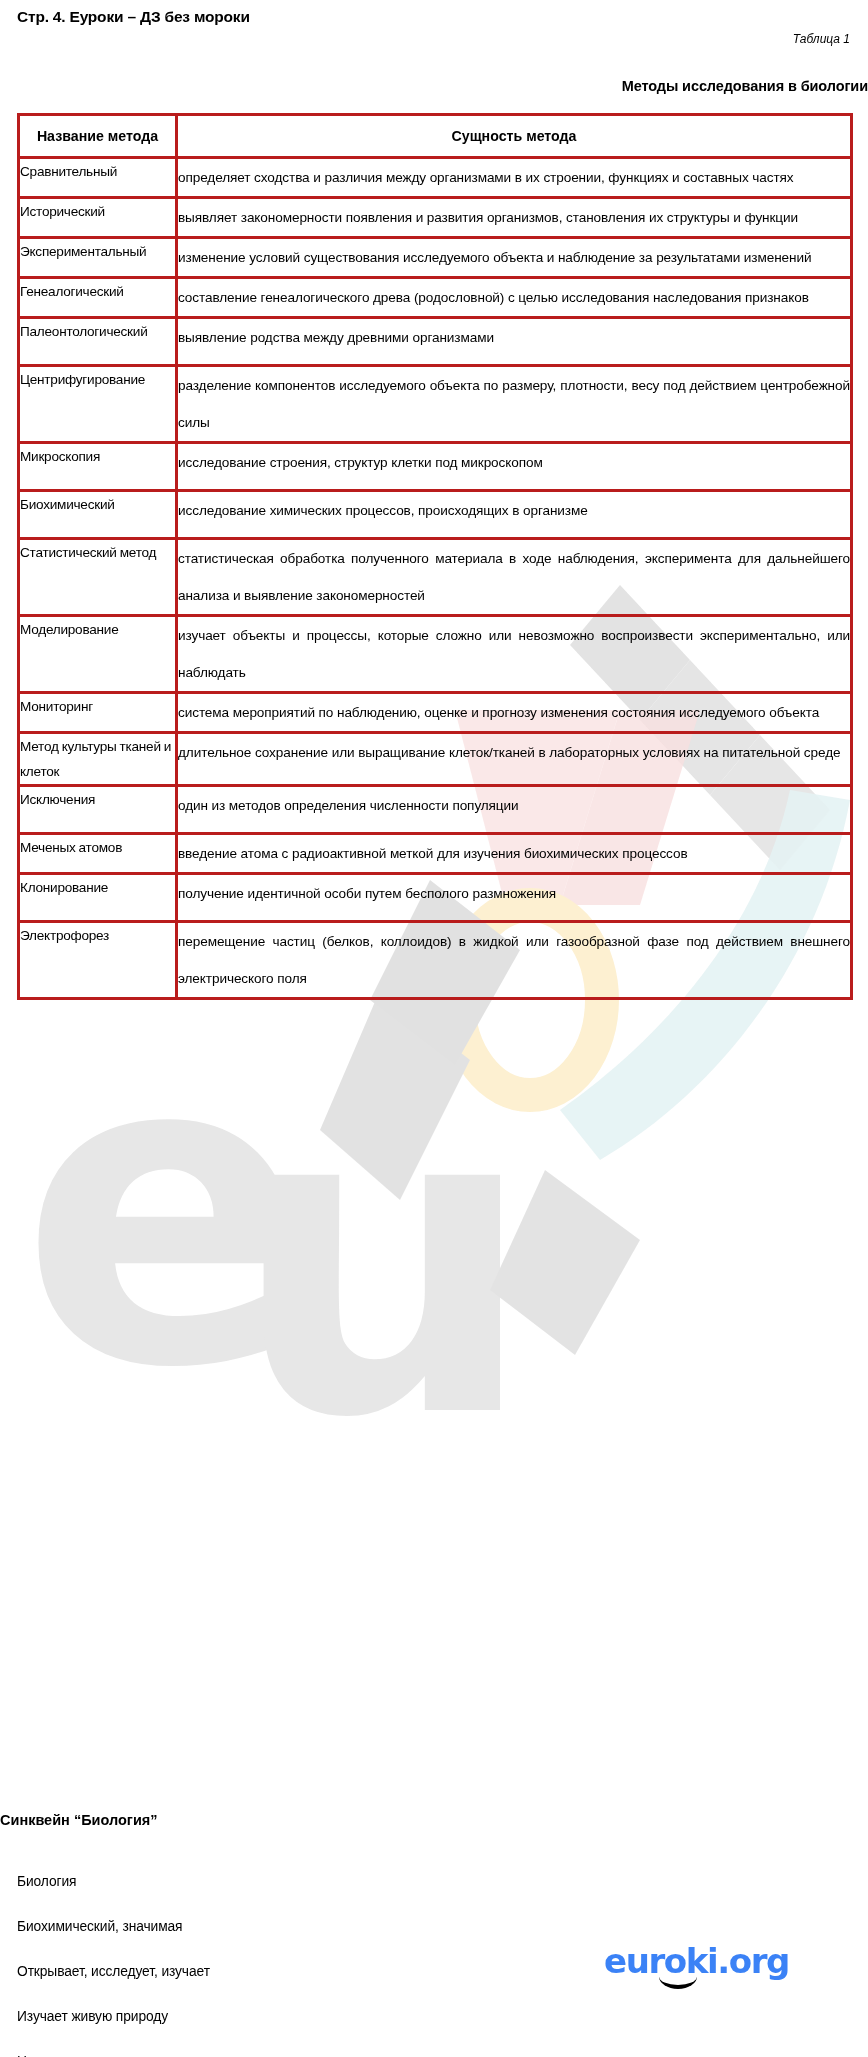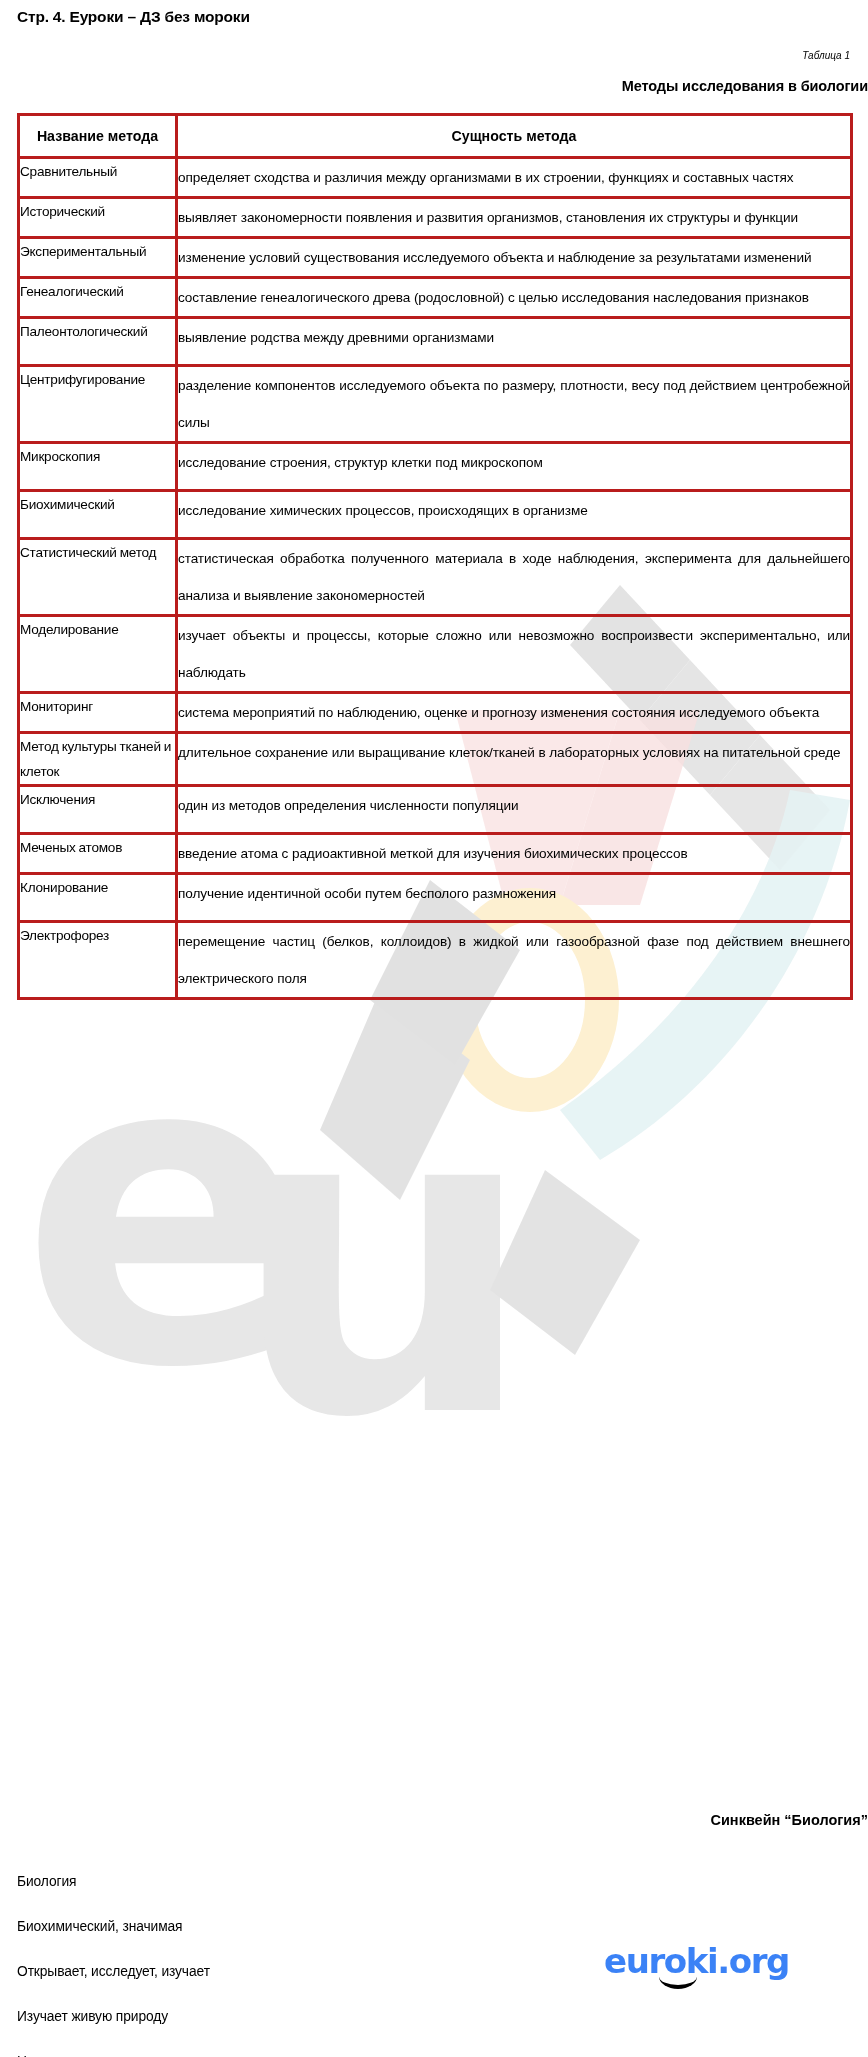--- a/index.html
+++ b/index.html
@@ -41,22 +41,22 @@
     left: 17px;
     top: 8px;
     font-size: 15.5px;
     font-weight: 700;
     letter-spacing: -0.2px;
   }
 
   .table-label {
     position: absolute;
     right: 18px;
-    top: 50px;
-    font-size: 10px;
+    top: 32px;
+    font-size: 12px;
     font-style: italic;
   }
 
   .table-title {
     position: absolute;
     left: 0;
     top: 78px;
     width: 868px;
     text-align: right;
     font-size: 14.5px;
@@ -108,21 +108,21 @@
     letter-spacing: -0.1px;
   }
   .cell-essence.one-line { padding-bottom: 8px; }
 
   
   .sinkvein-title {
     position: absolute;
     left: 0;
     top: 1812px;
     width: 868px;
-    text-align: right;
+    text-align: left;
     font-size: 14.5px;
     font-weight: 700;
   }
   .sinkvein-lines {
     position: absolute;
     left: 17px;
     top: 1872px;
     width: 600px;
   }
   .sinkvein-lines div {

